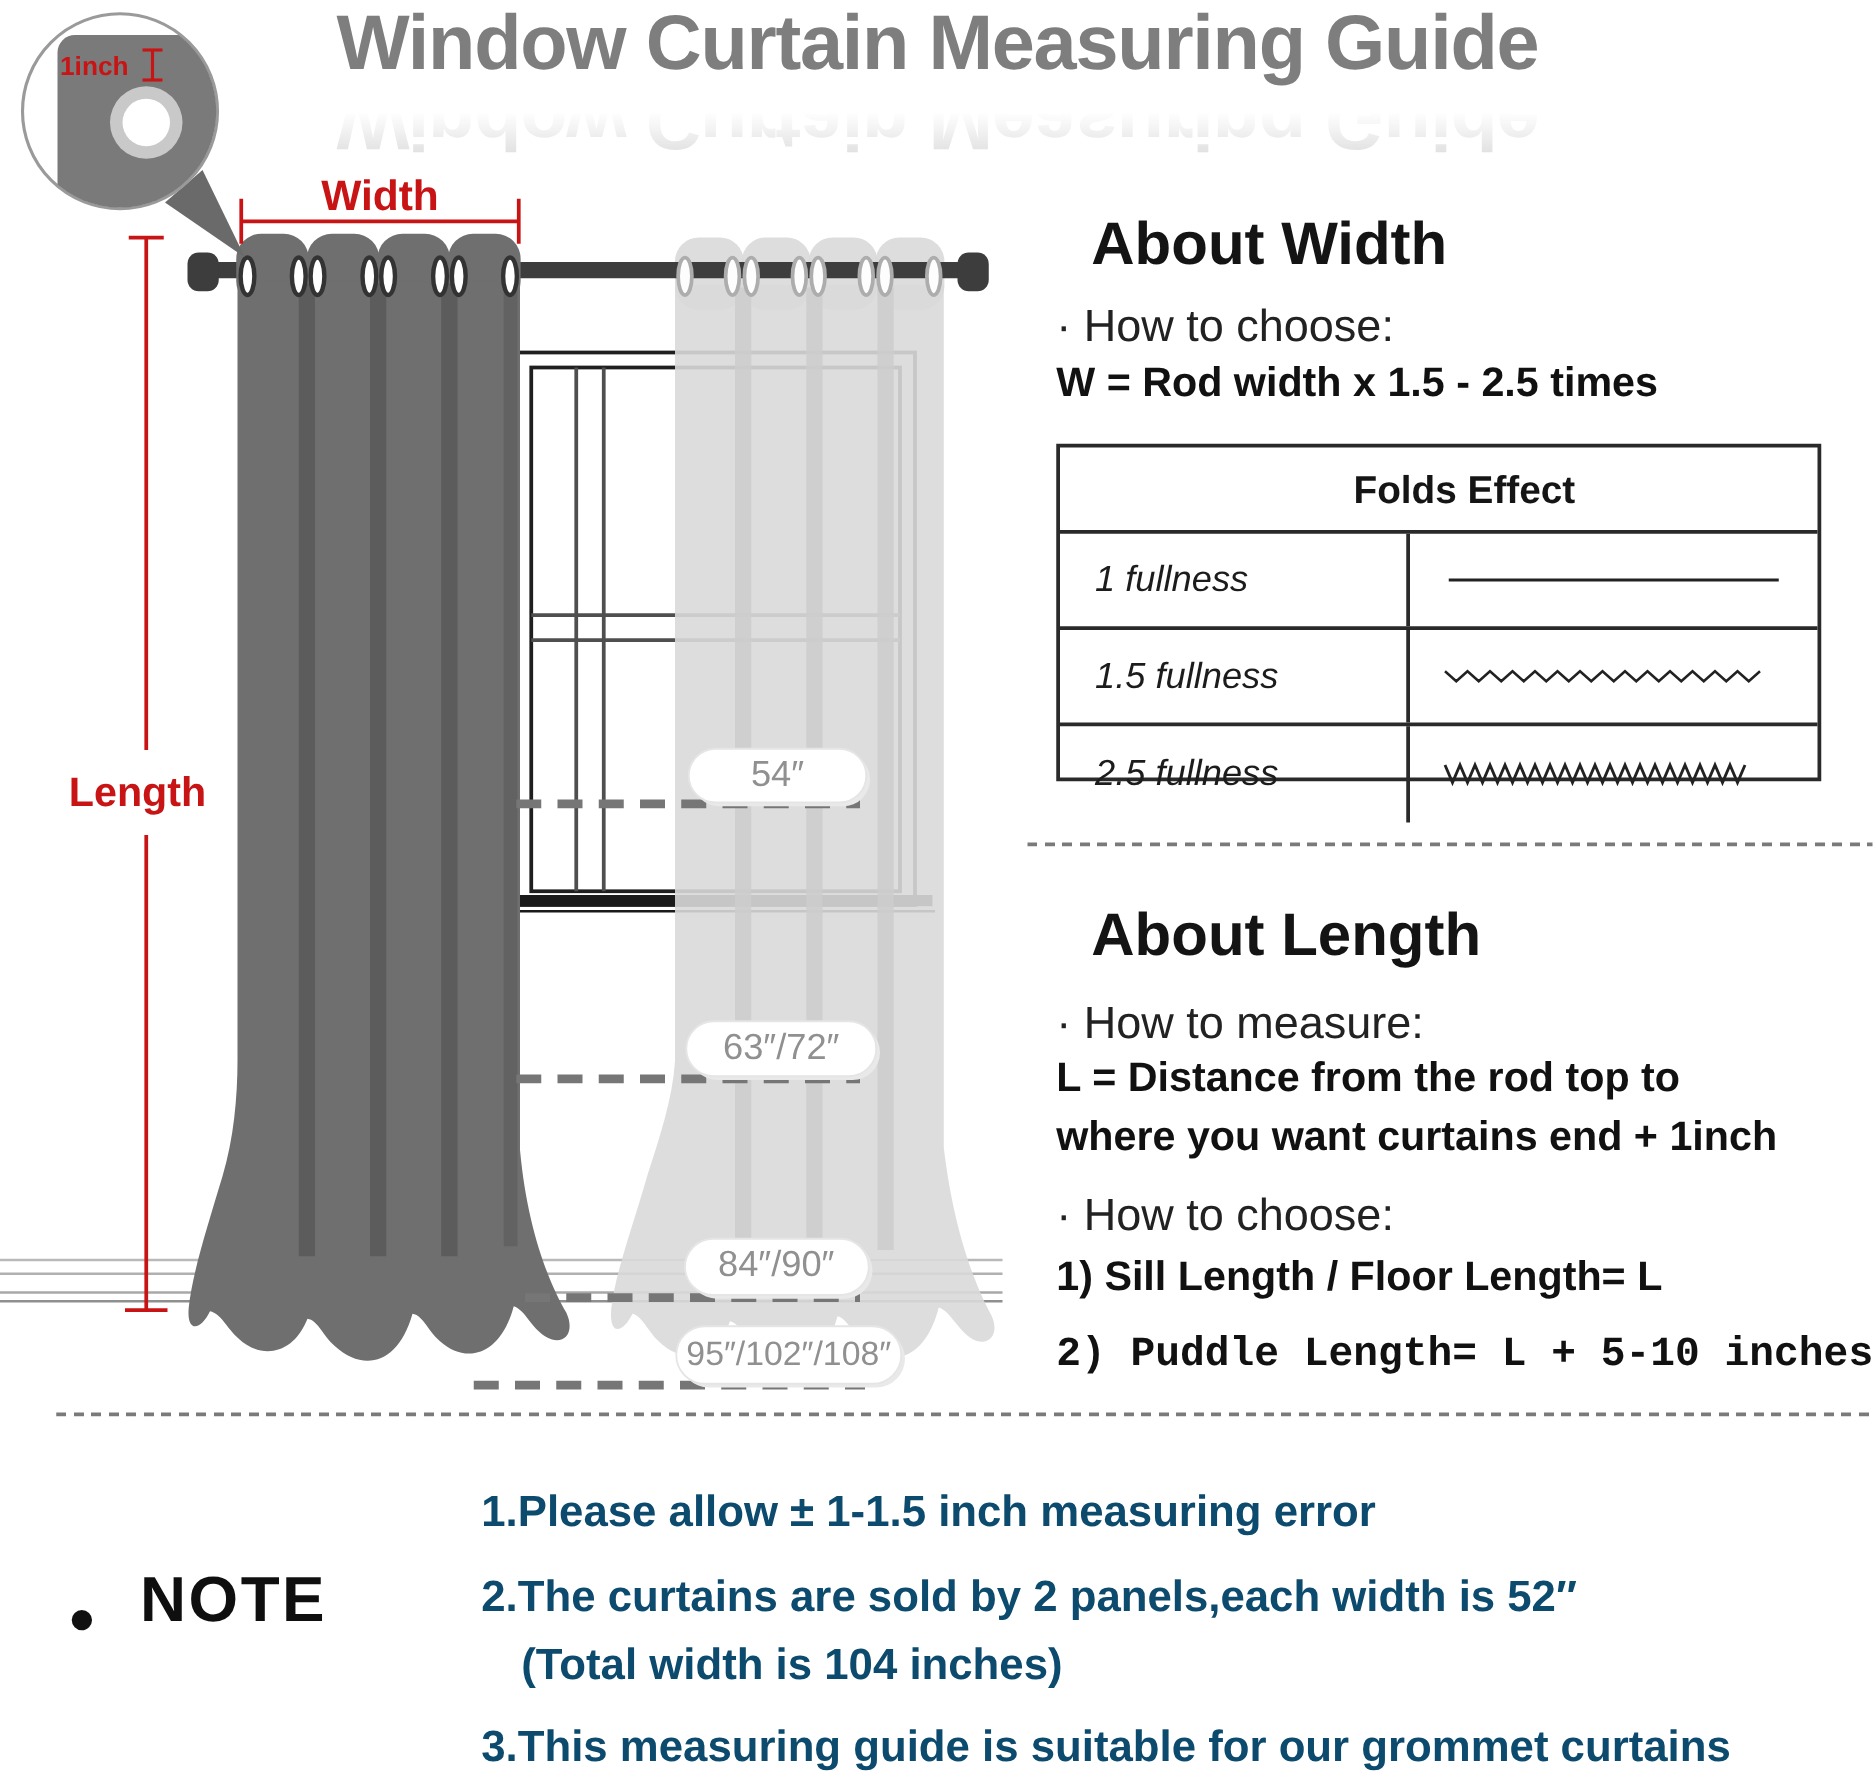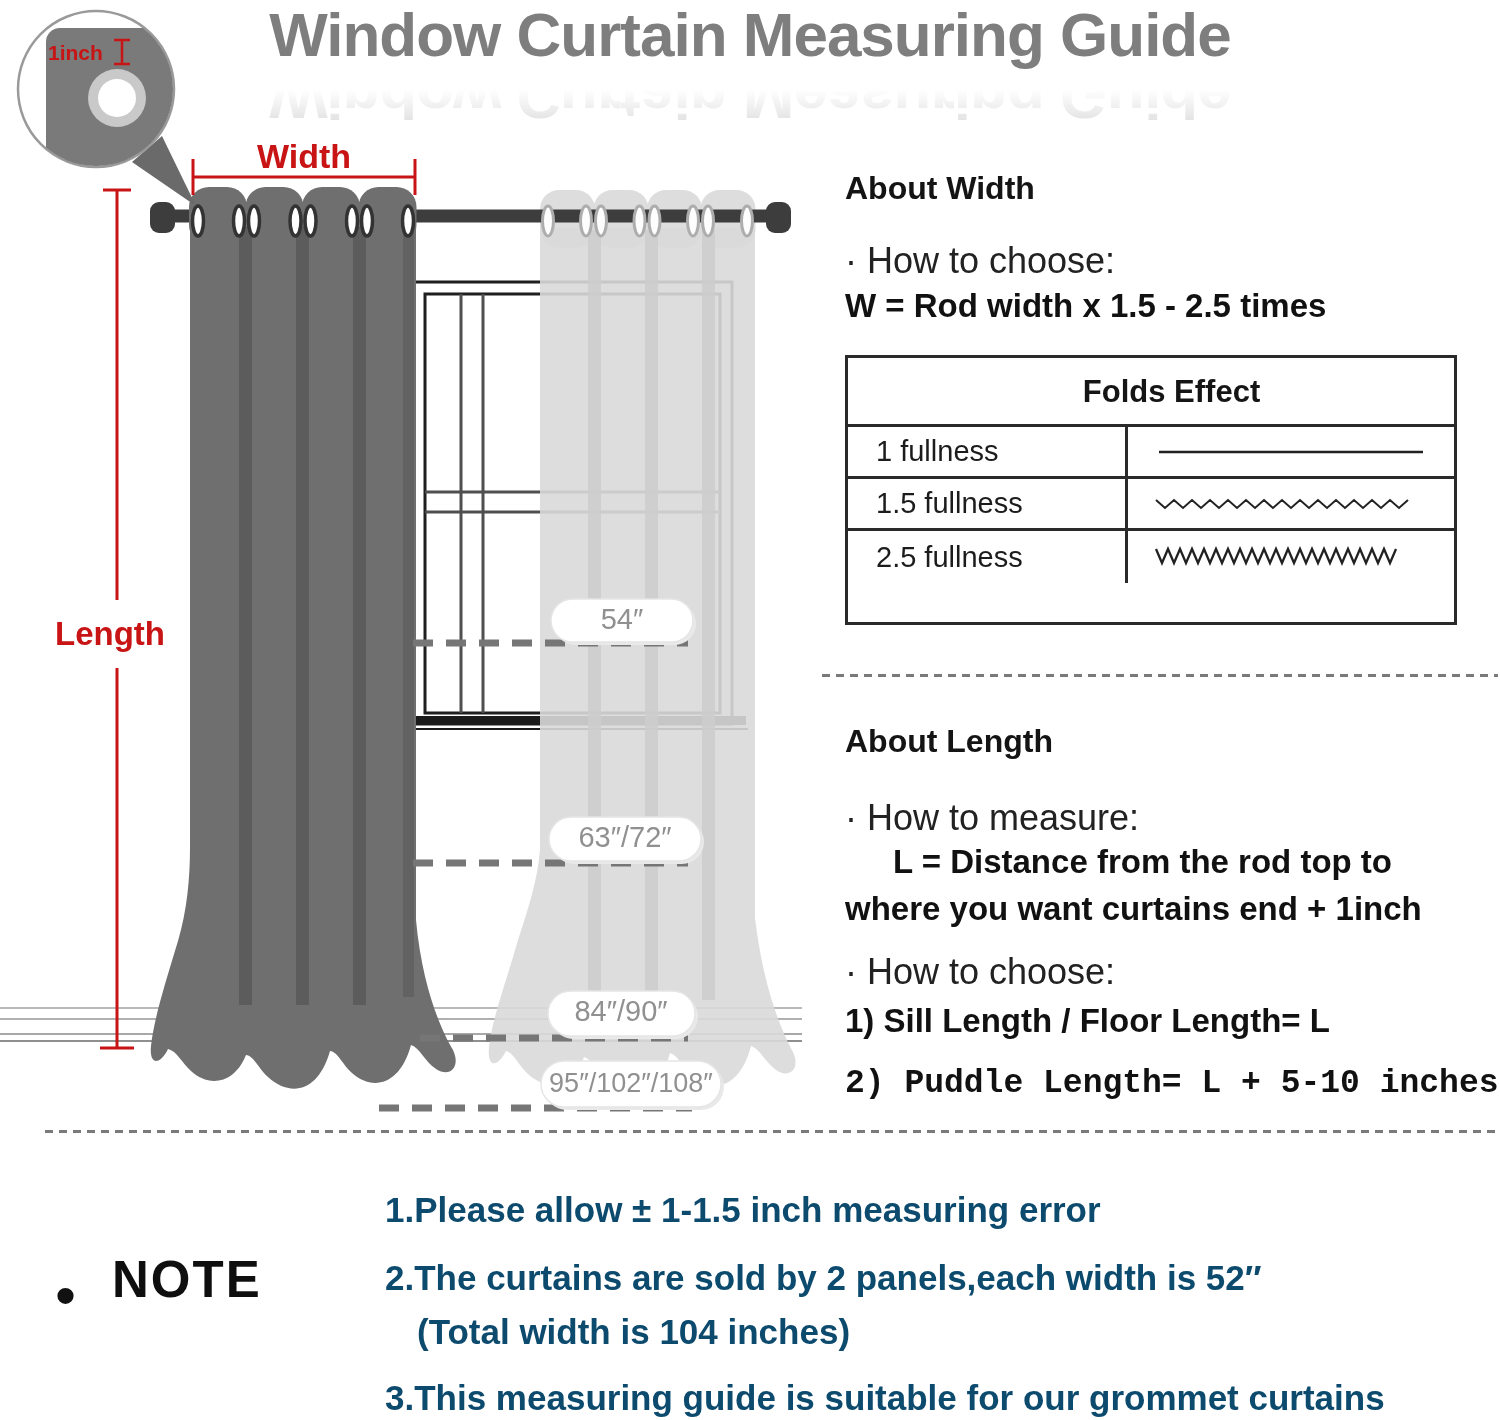--- a/index.html
+++ b/index.html
@@ -7,28 +7,28 @@
           font-family:"Liberation Sans",sans-serif;color:#1c1c1c;}
   .abs{position:absolute;white-space:nowrap;line-height:1;}
   
   .title{top:4px;left:0;width:100%;text-align:center;font-size:62px;font-weight:700;
          color:#7e7e7e;letter-spacing:-1px;}
   .title-reflect{top:66px;left:0;width:100%;text-align:center;font-size:62px;font-weight:700;
          color:#7e7e7e;letter-spacing:-1px;transform:scaleY(-1);opacity:.28;
          -webkit-mask-image:linear-gradient(to bottom,rgba(0,0,0,.95) 0%,rgba(0,0,0,0) 62%);
          mask-image:linear-gradient(to bottom,rgba(0,0,0,.95) 0%,rgba(0,0,0,0) 62%);}
   
-  .h2{font-size:32px;font-weight:700;color:#141414;}
+  .h2{font-size:48px;font-weight:700;color:#141414;margin-left:28px;}
   .bullet-line{font-size:36px;font-weight:400;color:#222;}
   .formula{font-size:33px;font-weight:600;color:#111;text-align:center;}
   
   .folds-table{left:845px;top:355px;width:612px;height:270px;border:3px solid #2a2a2a;box-sizing:border-box;}
   .ft-header{height:69px;border-bottom:3px solid #2a2a2a;display:flex;align-items:center;justify-content:center;
              font-size:31px;font-weight:600;color:#151515;box-sizing:border-box;padding-left:41px;}
-  .ft-row{height:52px;display:flex;border-bottom:3px solid #2a2a2a;box-sizing:border-box;}
+  .ft-row{height:77px;display:flex;border-bottom:3px solid #2a2a2a;box-sizing:border-box;font-style:italic;}
   .ft-row:last-child{border-bottom:none;}
   .ft-label{width:280px;border-right:3px solid #2a2a2a;display:flex;align-items:center;
             padding-left:28px;font-size:29px;color:#1c1c1c;box-sizing:border-box;}
   .ft-effect{flex:1;display:flex;align-items:center;justify-content:center;}
   
   .divider{background:repeating-linear-gradient(90deg,#7a7a7a 0 8px,transparent 8px 14px);}
   
   .note-bullet{font-size:60px;color:#111;}
   .note-heading{font-size:51px;font-weight:700;letter-spacing:2px;color:#0f0f0f;}
   .note-item{font-size:35px;color:#0c4a6e;font-weight:bold;}
@@ -224,21 +224,21 @@
           <path d="M5 4 l6 14 6 -14 6 14 6 -14 6 14 6 -14 6 14 6 -14 6 14 6 -14 6 14 6 -14 6 14 6 -14 6 14 6 -14 6 14 6 -14 6 14 6 -14 6 14 6 -14 6 14 6 -14 6 14 6 -14 6 14 6 -14 6 14 6 -14 6 14 6 -14 6 14 6 -14 6 14 6 -14 6 14 6 -14 6 14 6 -14" fill="none" stroke="#222" stroke-width="2.3"></path>
         </svg>
       </div>
     </div>
   </div>
 
   <div class="abs divider" style="left:822px;top:674px;width:676px;height:2.5px;"></div>
 
   <div class="abs h2" style="left:845px;top:725px;">About Length</div>
   <div class="abs bullet-line" style="left:845px;top:800px;">· How to measure:</div>
-  <div class="abs formula" style="left:893px;top:845px;">L = Distance from the rod top to</div>
+  <div class="abs formula" style="left:845px;top:845px;">L = Distance from the rod top to</div>
   <div class="abs formula" style="left:845px;top:892px;">where you want curtains end + 1inch</div>
   <div class="abs bullet-line" style="left:845px;top:954px;">· How to choose:</div>
   <div class="abs formula" style="left:845px;top:1004px;">1) Sill Length / Floor Length= L</div>
   <div class="abs formula" style="left:845px;top:1067px;font-family:Liberation Mono, monospace;">2) Puddle Length= L + 5-10 inches</div>
 
   <div class="abs divider" style="left:45px;top:1130px;width:1455px;height:3px;"></div>
 
   <div class="abs note-bullet" style="left:55px;top:1266px;">•</div>
   <div class="abs note-heading" style="left:112px;top:1254px;">NOTE</div>
   <div class="abs note-item" style="left:385px;top:1192px;">1.Please allow ± 1-1.5 inch measuring error</div>

